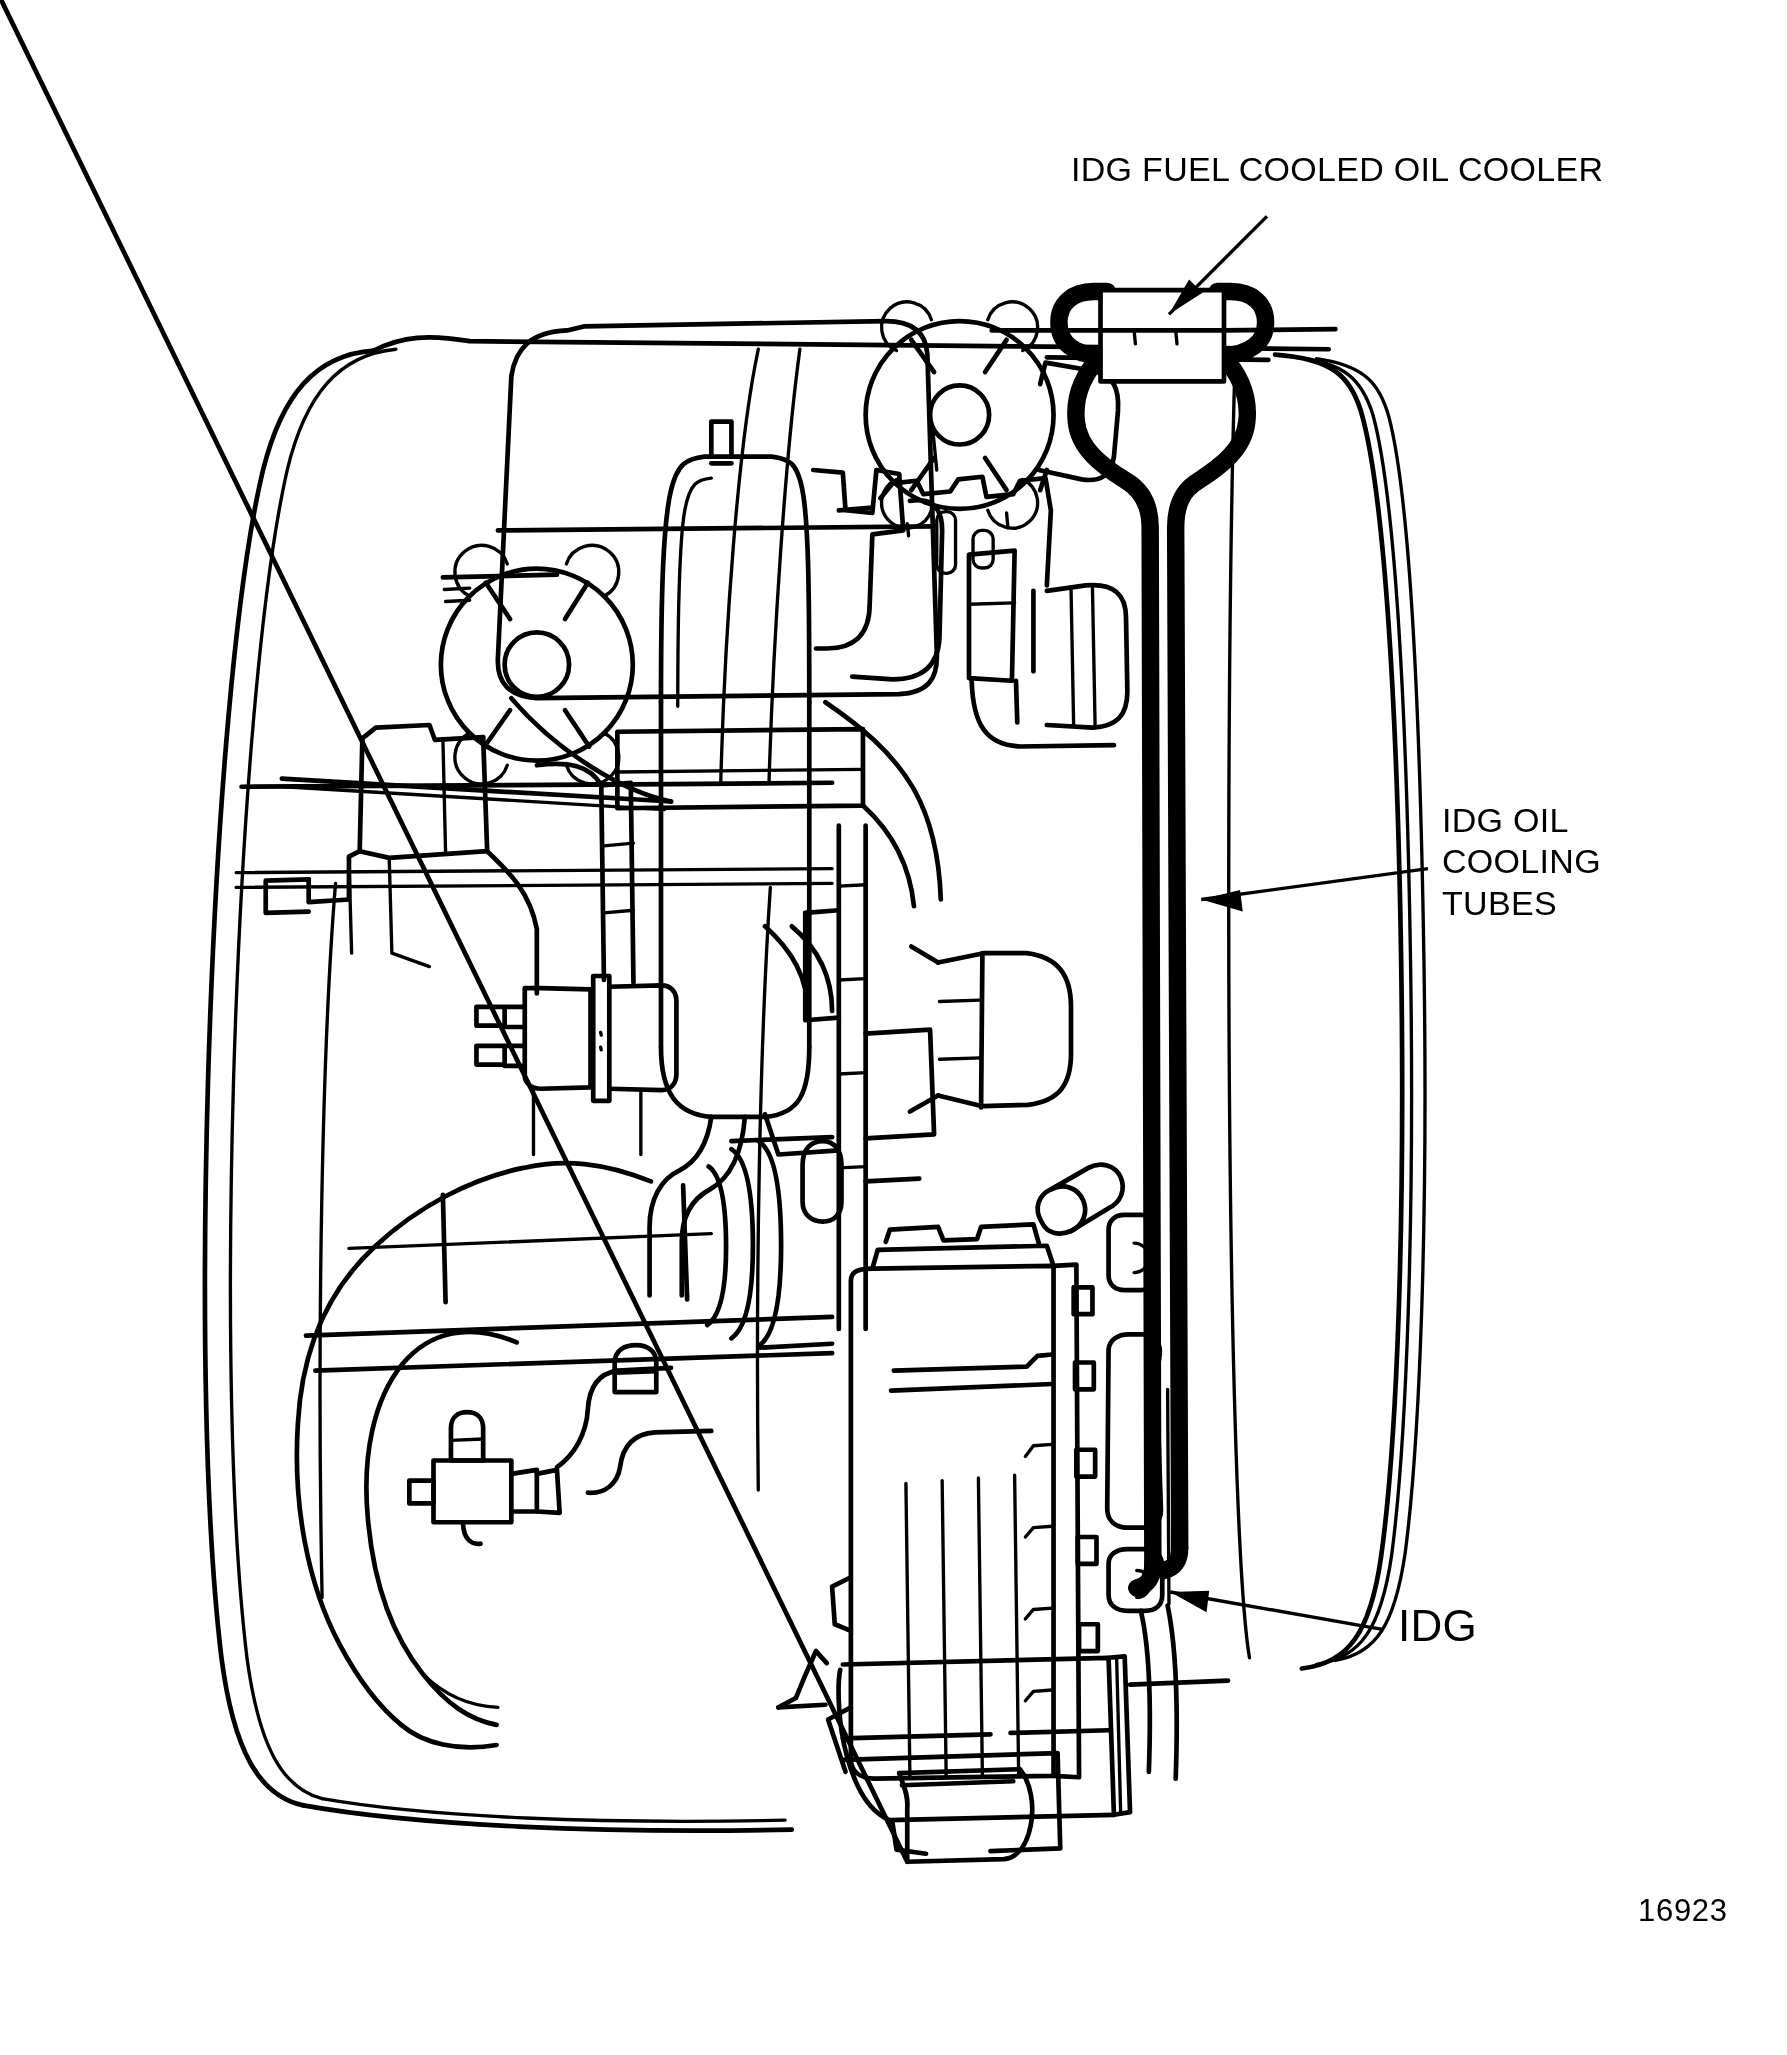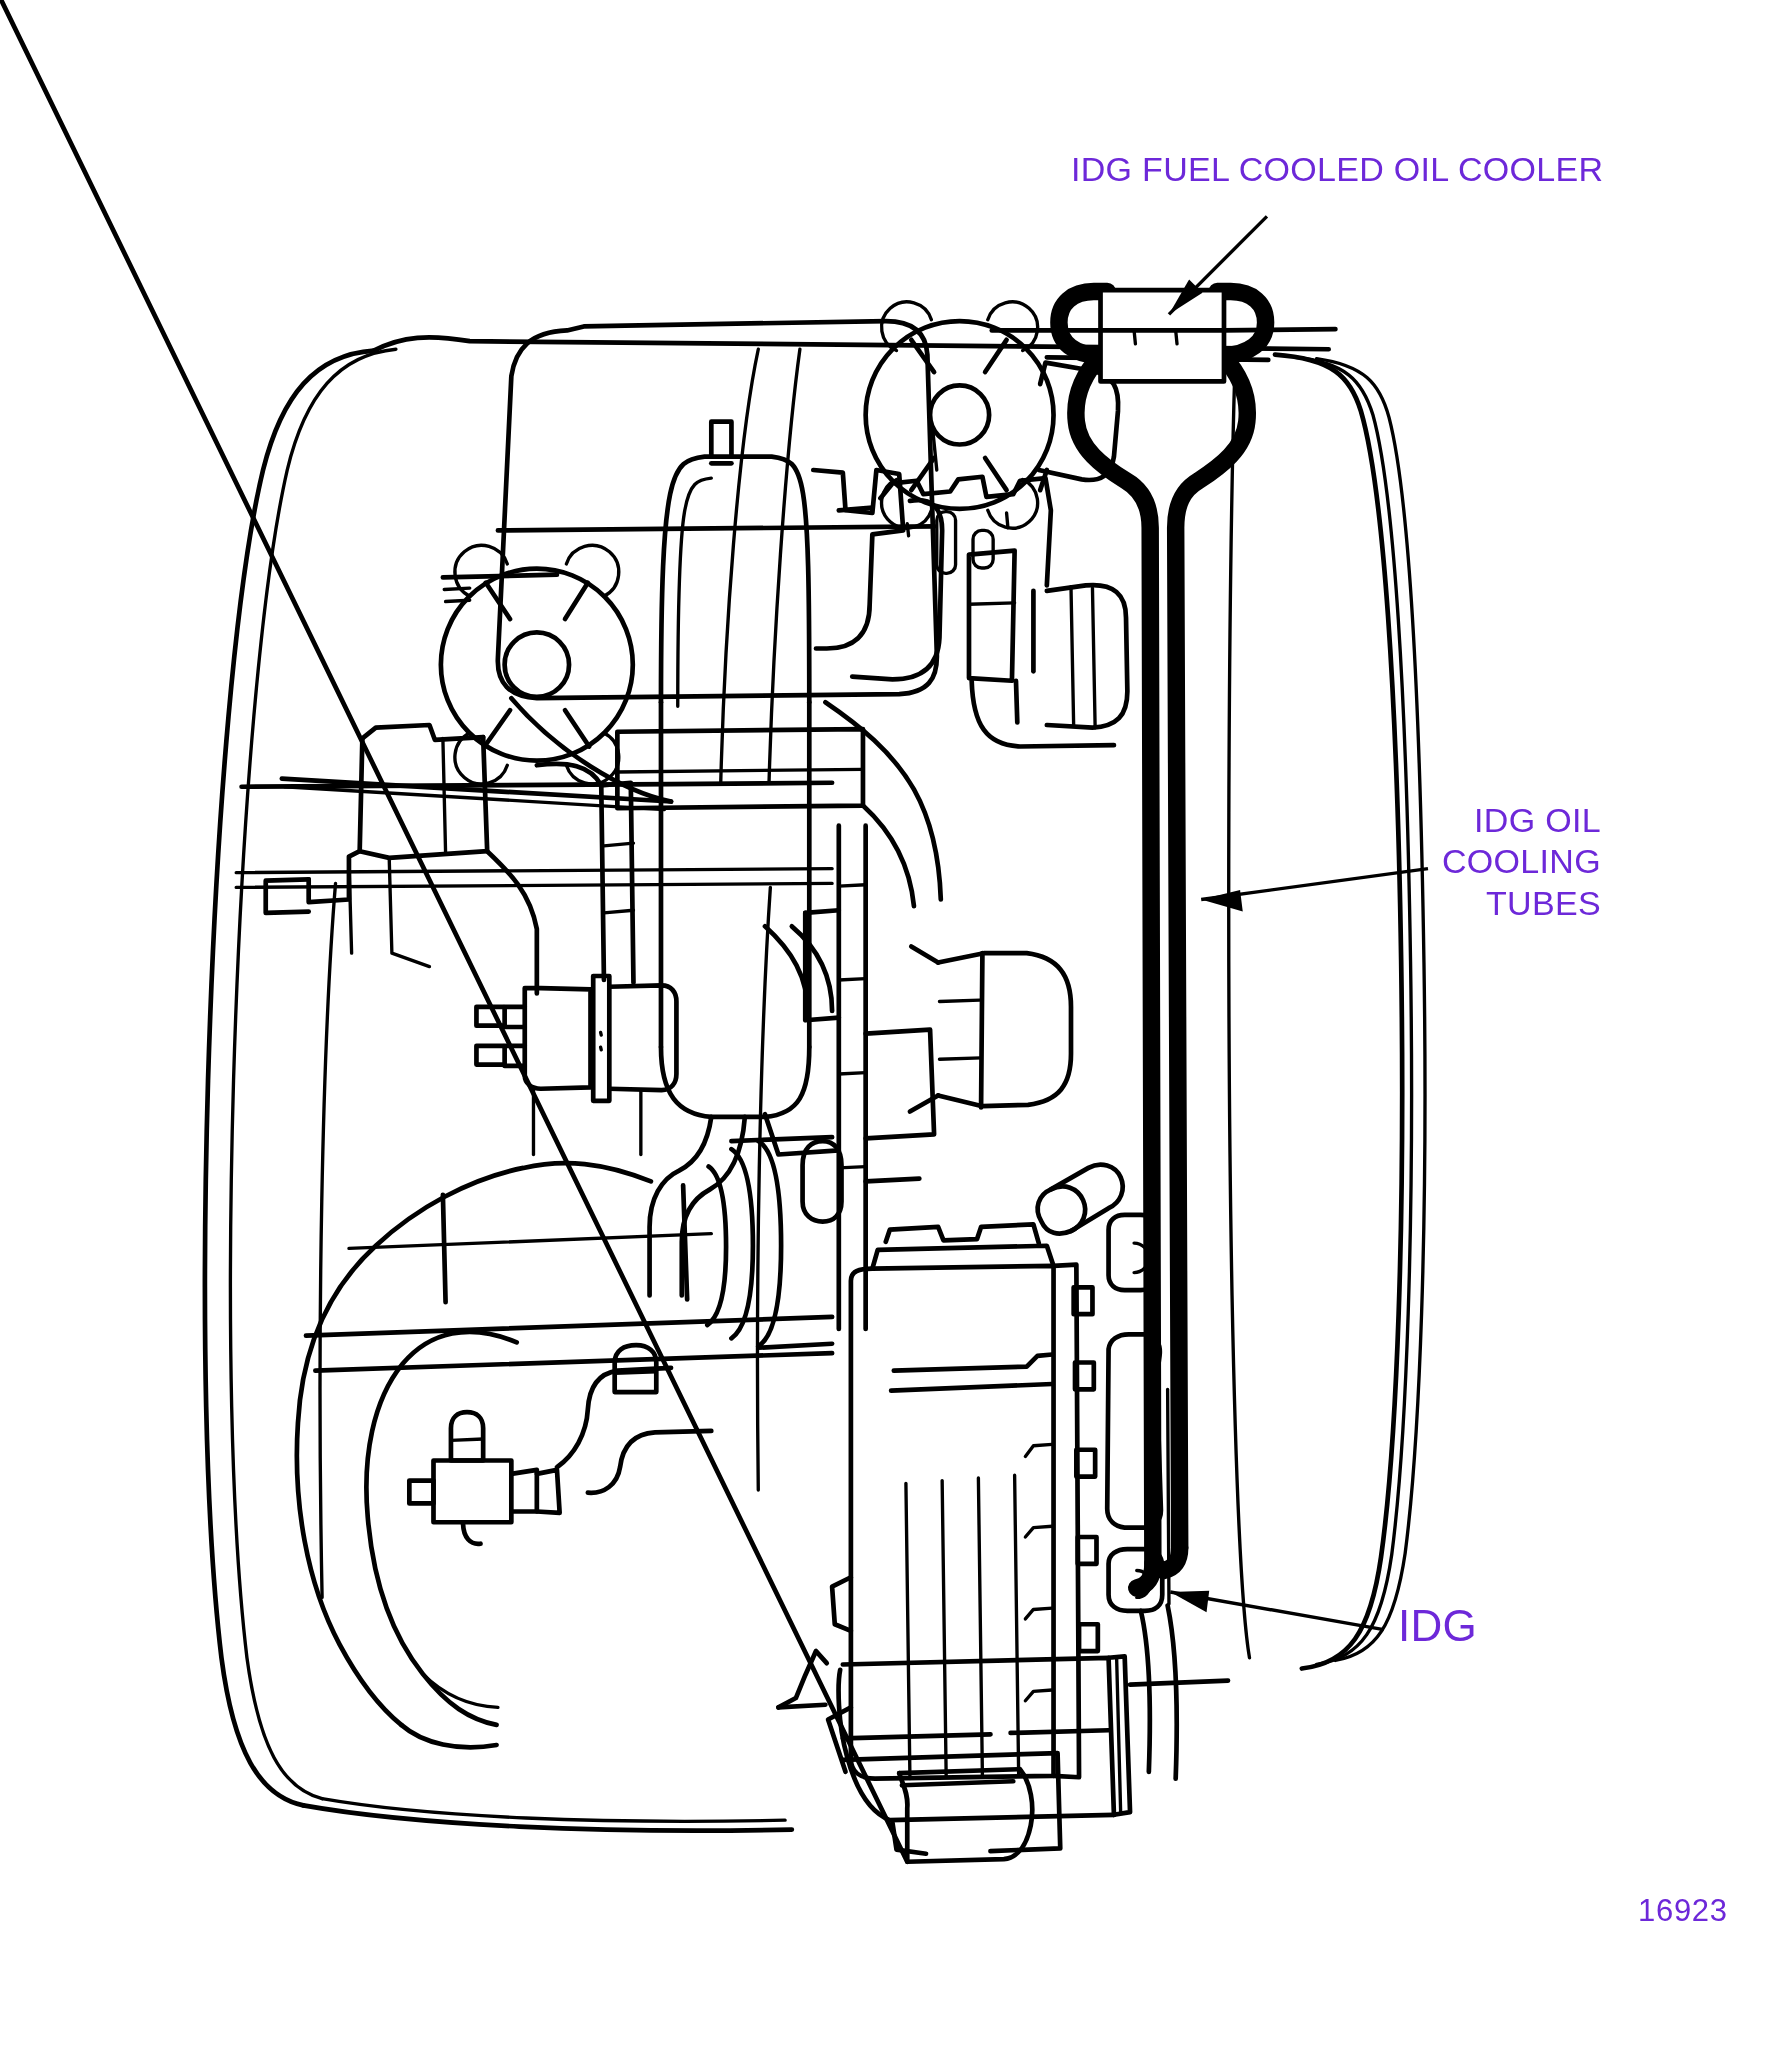--- a/index.html
+++ b/index.html
@@ -1,22 +1,22 @@
 <!DOCTYPE html>
 <html style="font-size:10.7px"><head>
 <meta charset="utf-8">
 <style>
   html,body{margin:0;padding:0;background:#ffffff;}
   body{font-family:"Liberation Sans","DejaVu Sans",sans-serif;}
   #page{position:relative;width:1787px;height:2056px;background:#ffffff;overflow:hidden;}
   #art{position:absolute;left:0;top:0;width:1787px;height:2056px;}
-  .lbl{position:absolute;color:#6d28d9;font-family:"Liberation Sans","DejaVu Sans",sans-serif;
+  .lbl{position:absolute;color:#000000;font-family:"Liberation Sans","DejaVu Sans",sans-serif;
        font-weight:500;letter-spacing:0.3px;white-space:pre;line-height:1.22;}
   #lbl-cooler{left:1071px;top:149px;font-size:34px;}
-  #lbl-tubes{left:1442px;top:800px;font-size:34px;text-align:right;}
+  #lbl-tubes{left:1442px;top:800px;font-size:34px;text-align:left;}
   #lbl-idg{left:1398px;top:1599px;font-size:44px;}
   #fig-no{left:1638px;top:1892px;font-size:31px;letter-spacing:0.7px;}
 </style>
 </head>
 <body>
 
 <div id="page">
 
   <svg id="art" viewBox="0 0 2663 3063" xmlns="http://www.w3.org/2000/svg">
     <defs>

